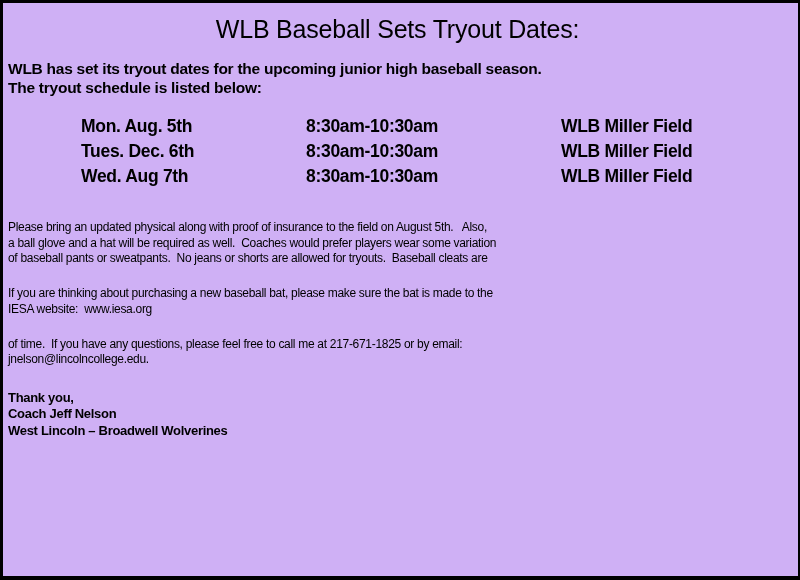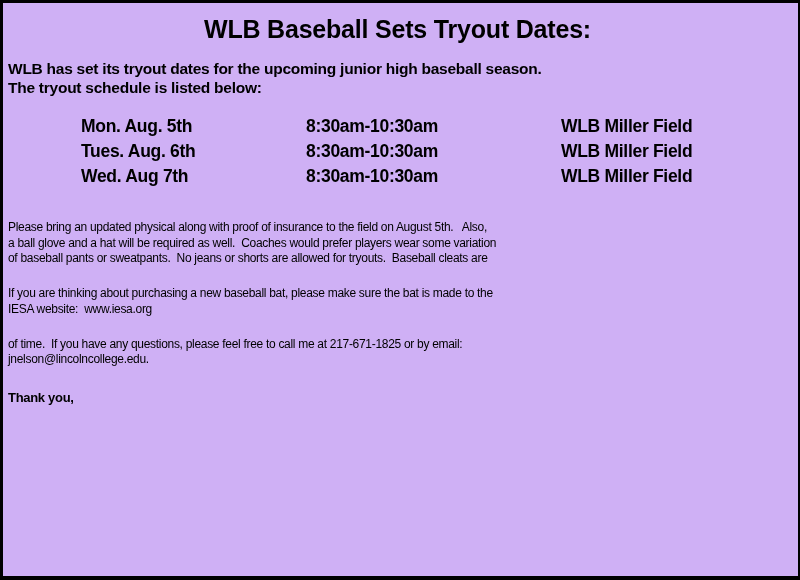--- a/index.html
+++ b/index.html
@@ -21,21 +21,21 @@
     border-top: 3px solid #000000;
     border-bottom: 4px solid #000000;
     border-left: 3px solid #000000;
     border-right: 2px solid #000000;
     position: relative;
     color: #000000;
   }
   .title {
     text-align: center;
     font-size: 25px;
-    font-weight: bold;
+    font-weight: normal;
     letter-spacing: -0.2px;
     margin: 13px 0 0 0;
     line-height: 1.1;
     padding-right: 6px;
   }
   .intro {
     margin: 15px 0 0 5px;
     font-size: 15.5px;
     font-weight: bold;
     line-height: 1.28;
@@ -97,21 +97,21 @@
   </div>
 
   <table class="schedule">
     <tbody>
       <tr>
         <td class="col-day">Mon. Aug. 5th</td>
         <td class="col-time">8:30am-10:30am</td>
         <td class="col-place">WLB Miller Field</td>
       </tr>
       <tr>
-        <td class="col-day">Tues. Aug. 6th</td>
+        <td class="col-day">Tues. Dec. 6th</td>
         <td class="col-time">8:30am-10:30am</td>
         <td class="col-place">WLB Miller Field</td>
       </tr>
       <tr>
         <td class="col-day">Wed. Aug 7th</td>
         <td class="col-time">8:30am-10:30am</td>
         <td class="col-place">WLB Miller Field</td>
       </tr>
     </tbody>
   </table>
@@ -127,15 +127,19 @@
     <span class="line">IESA website:  www.iesa.org</span>
   </div>
 
   <div class="para p3">
     <span class="line">of time.  If you have any questions, please feel free to call me at 217-671-1825 or by email:</span>
     <span class="line">jnelson@lincolncollege.edu.</span>
   </div>
 
   <div class="signoff">
     <span class="line">Thank you,</span>
+    <span class="sig-block">
+      <span class="line">Coach Jeff Nelson</span>
+      <span class="line">West Lincoln – Broadwell Wolverines</span>
+    </span>
   </div>
 
 </div>
 
 </body></html>

